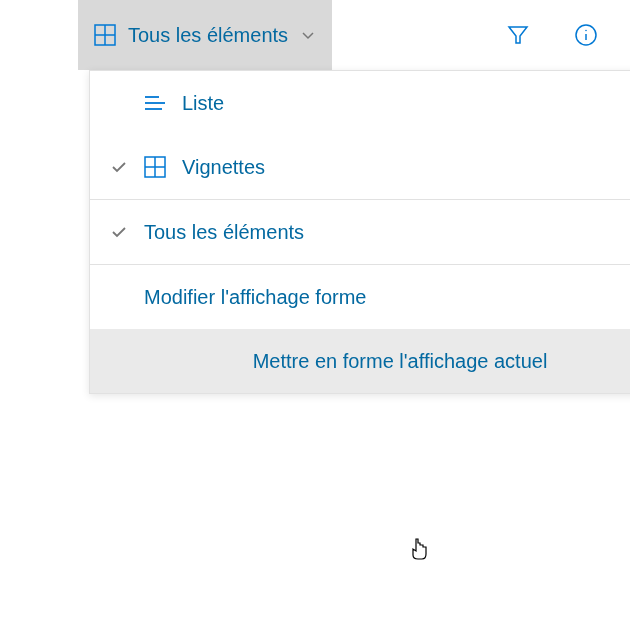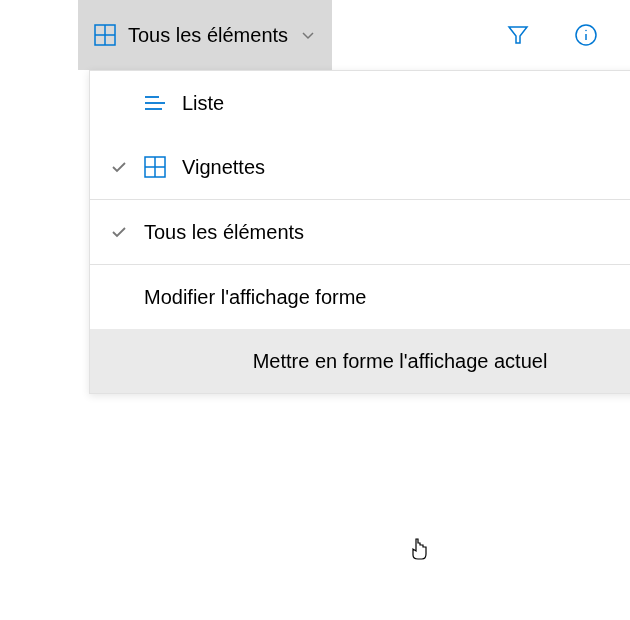--- a/index.html
+++ b/index.html
@@ -76,21 +76,21 @@
     }
     .icon-col {
       width: 38px;
       display: flex;
       align-items: center;
       justify-content: flex-start;
     }
     .label-col {
       flex: 1;
       font-size: 20px;
-      color: #000000;
+      color: #0369a1;
     }
     .divider {
       height: 1px;
       background: #e1e1e1;
       margin: 0;
     }
     .cursor {
       position: absolute;
       left: 409px;
       top: 537px;

